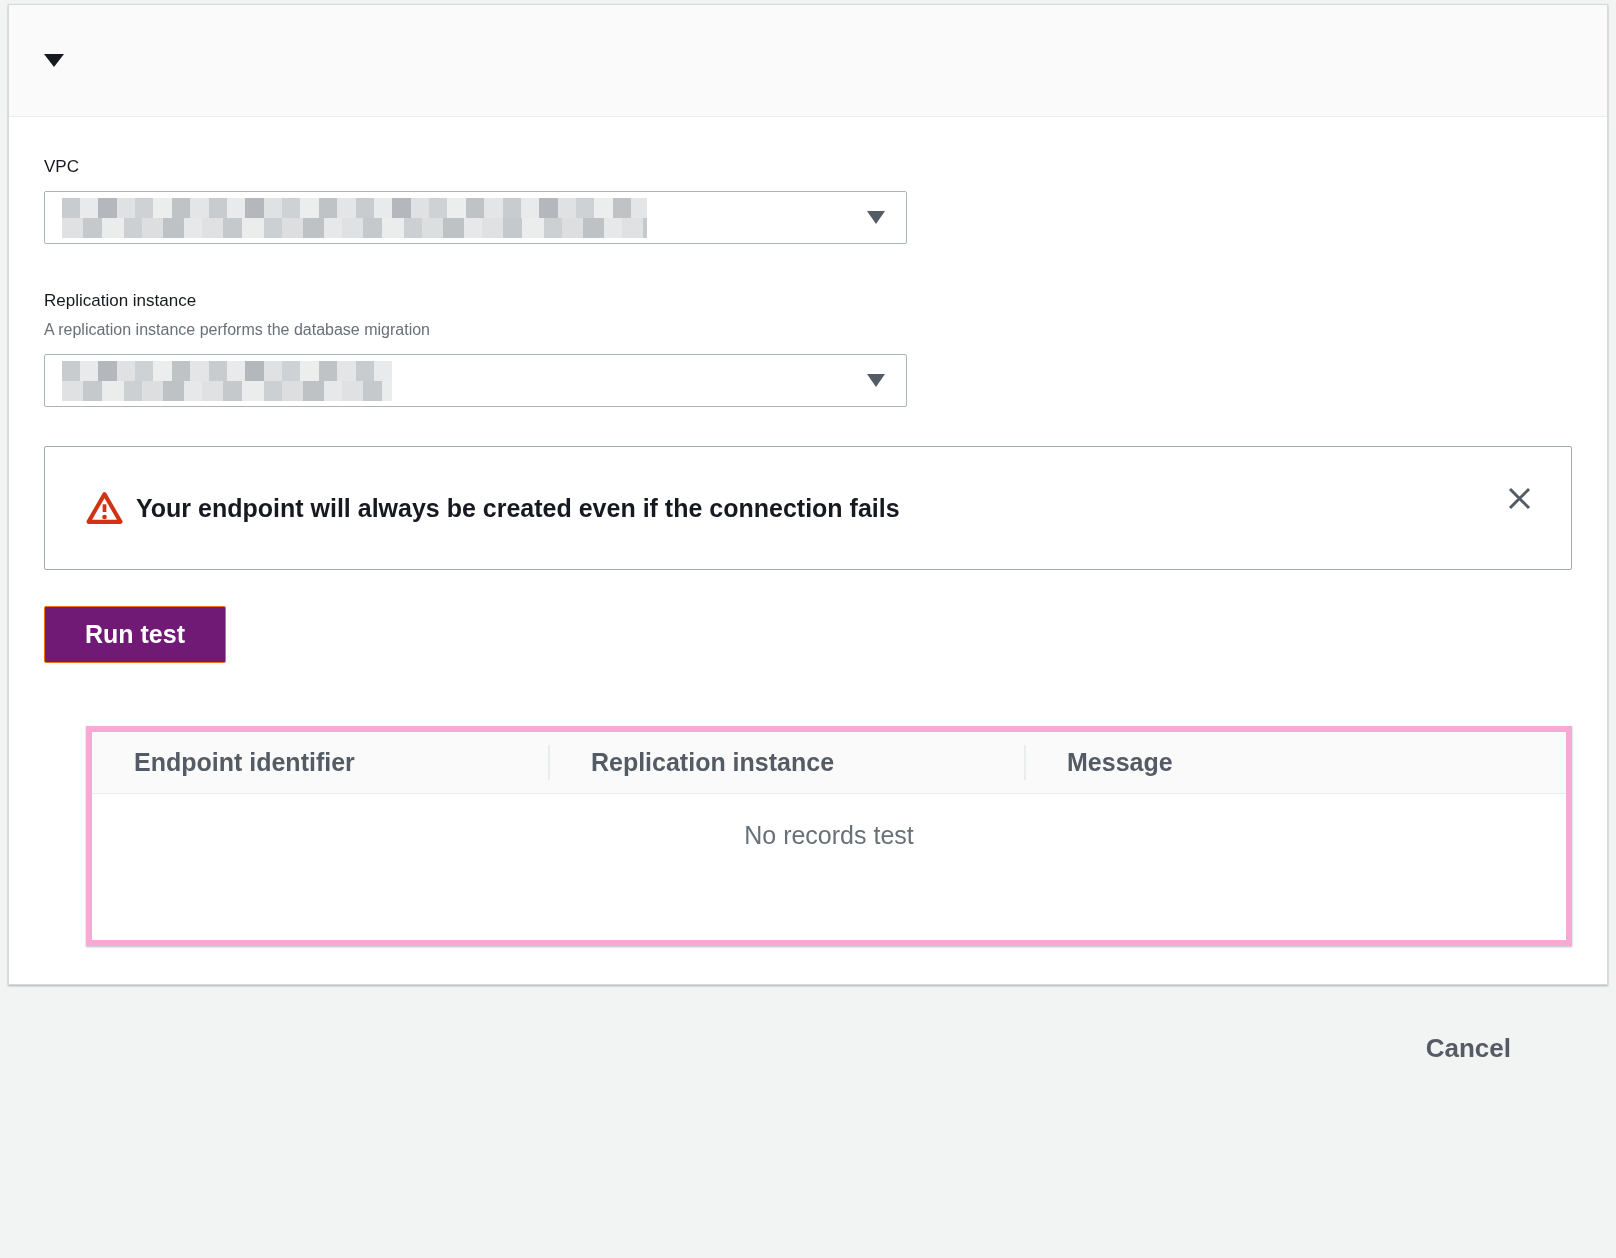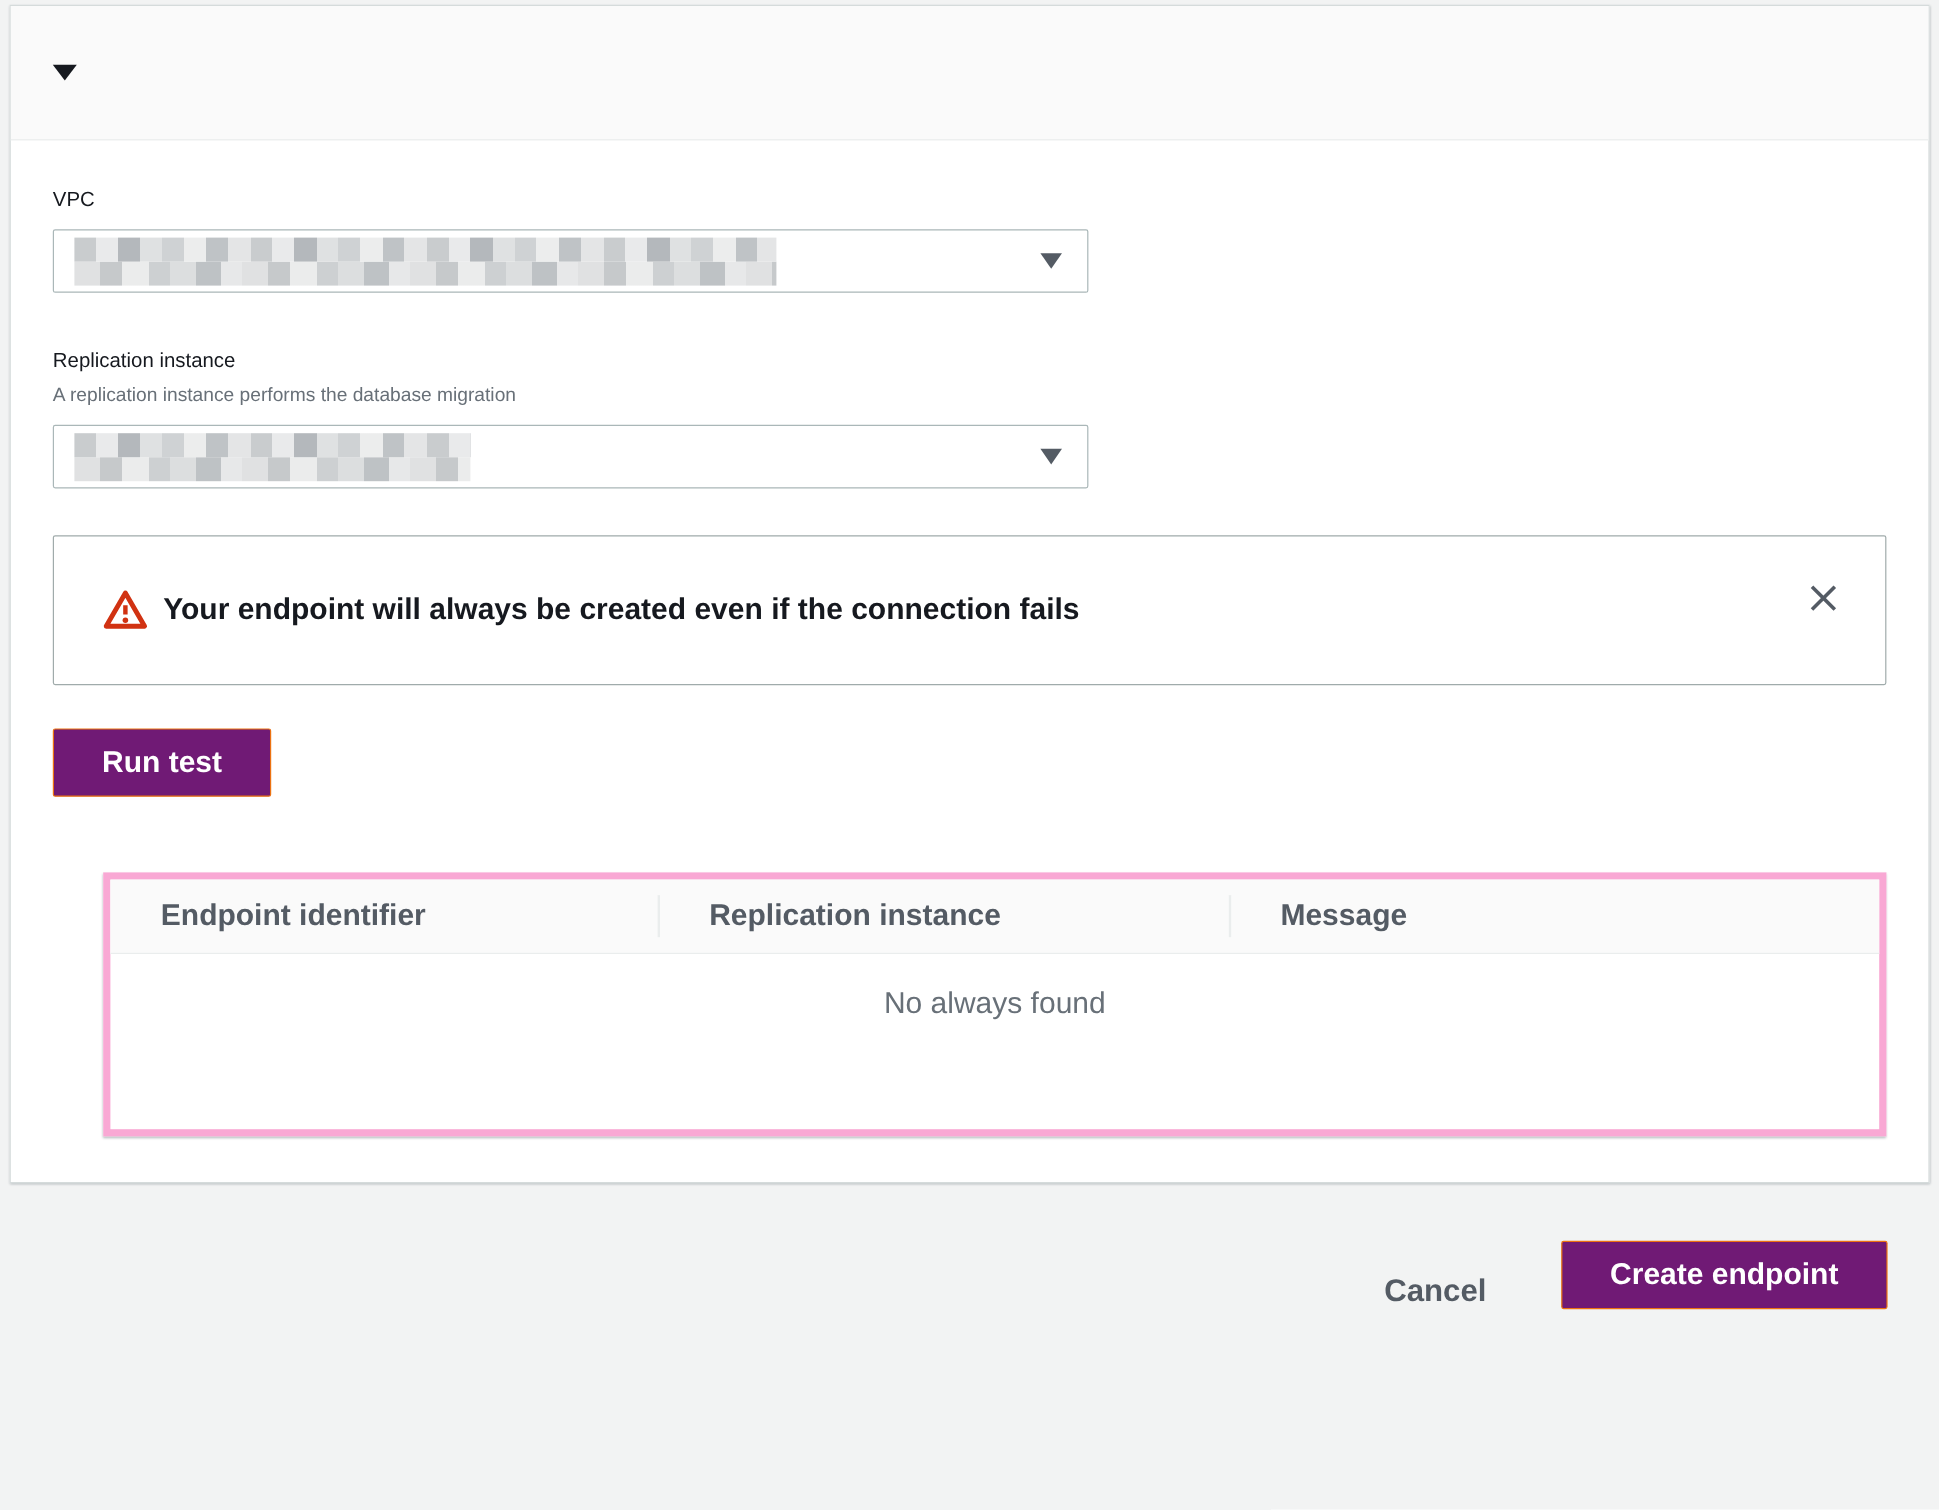--- a/index.html
+++ b/index.html
@@ -234,25 +234,24 @@
 
       <button class="btn-primary">Run test</button>
 
       <div class="results-table">
         <div class="thead">
           <div class="th th-1">Endpoint identifier</div>
           <div class="th th-2">Replication instance</div>
           <div class="th th-4">Message</div>
         </div>
         <div class="tbody">
-          <div class="empty-msg">No always found</div>
+          <div class="empty-msg">No records test</div>
         </div>
       </div>
 
     </div>
   </section>
 
   <div class="footer">
     <button class="btn-link">Cancel</button>
-    <button class="btn-primary">Create endpoint</button>
   </div>
 
 </div>
 
 </body></html>

